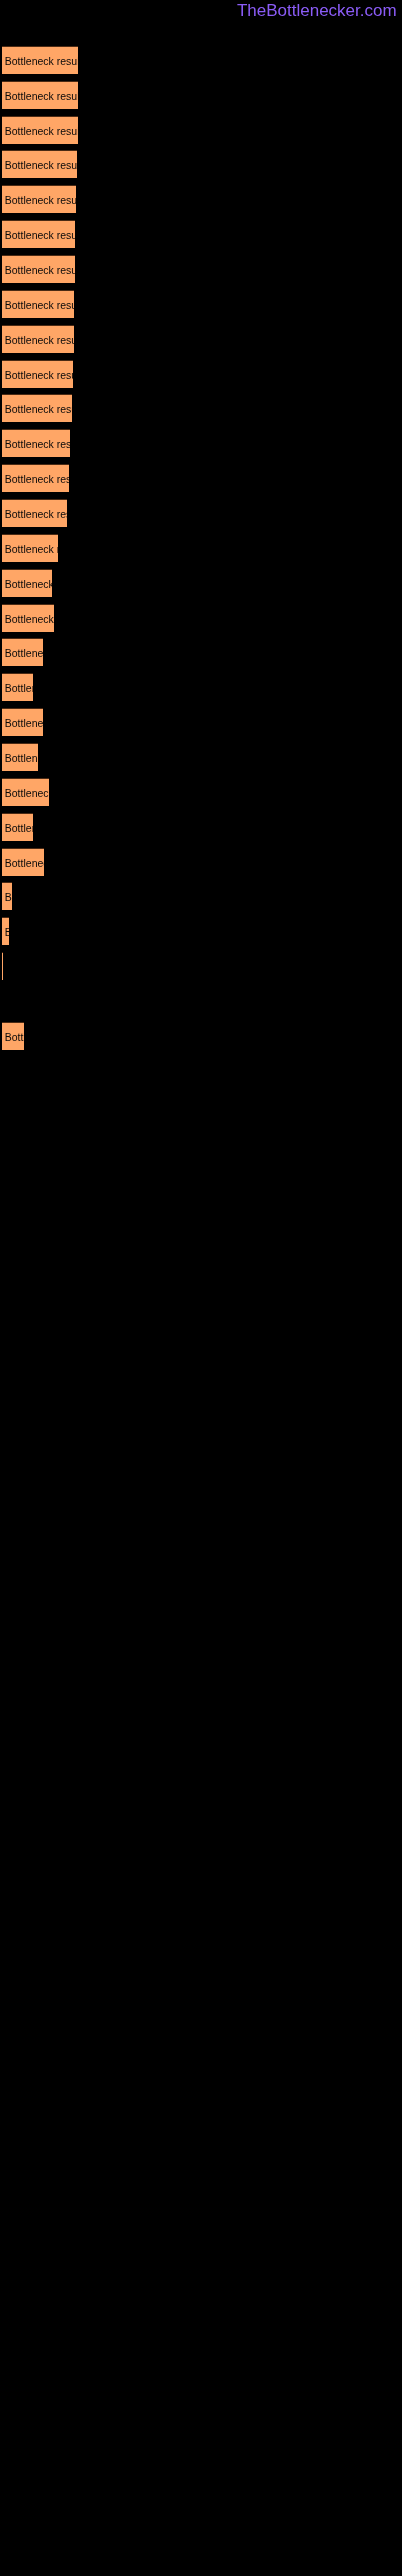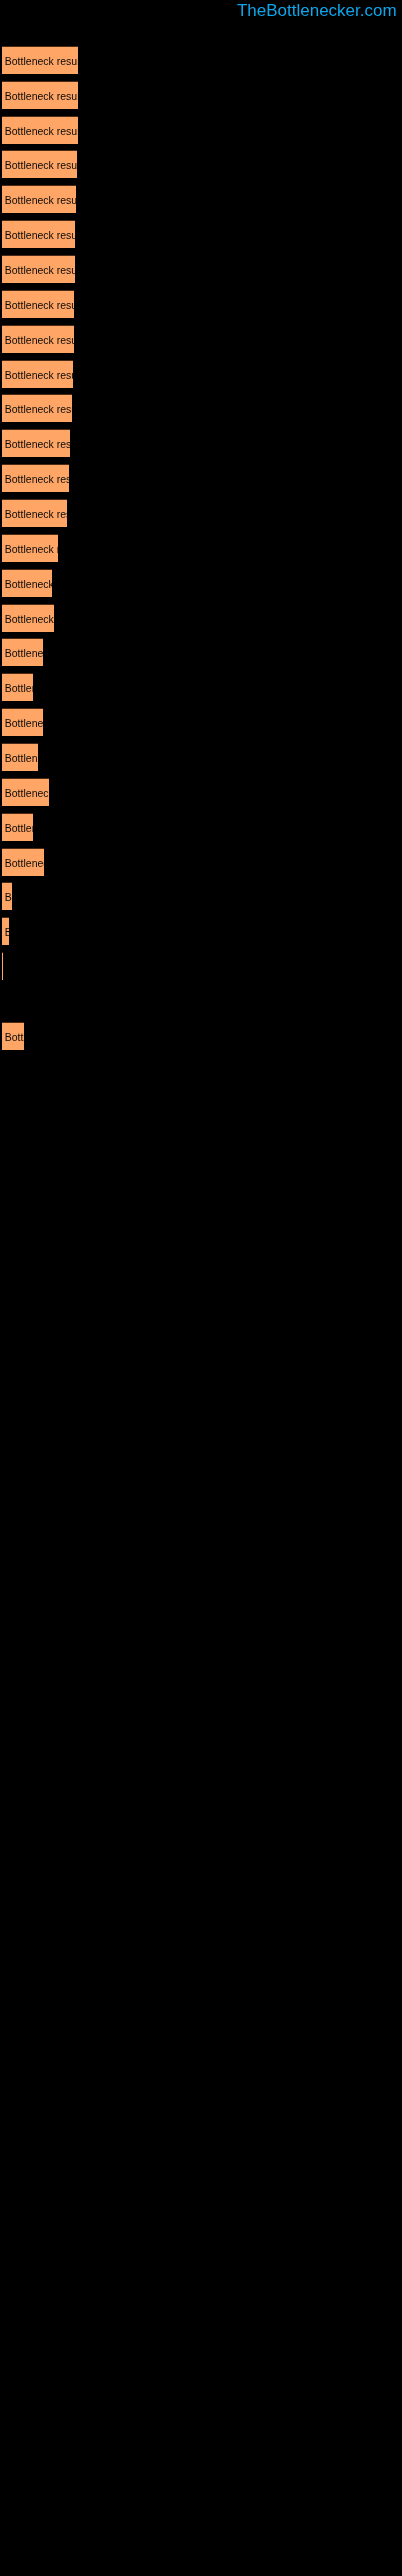--- a/index.html
+++ b/index.html
@@ -16,21 +16,21 @@
   }
 
   #watermark {
     position: absolute;
     top: 0px;
     left: 0;
     width: 403px;
     text-align: right;
     padding-right: 6.4px;
     box-sizing: border-box;
-    color: #0ea5e9;
+    color: #8b5cf6;
     font-size: 17px;
     font-family: "Liberation Sans", sans-serif;
     letter-spacing: 0px;
     line-height: 21px;
     white-space: nowrap;
   }
 
   #plot {
     position: absolute;
     top: 0;

